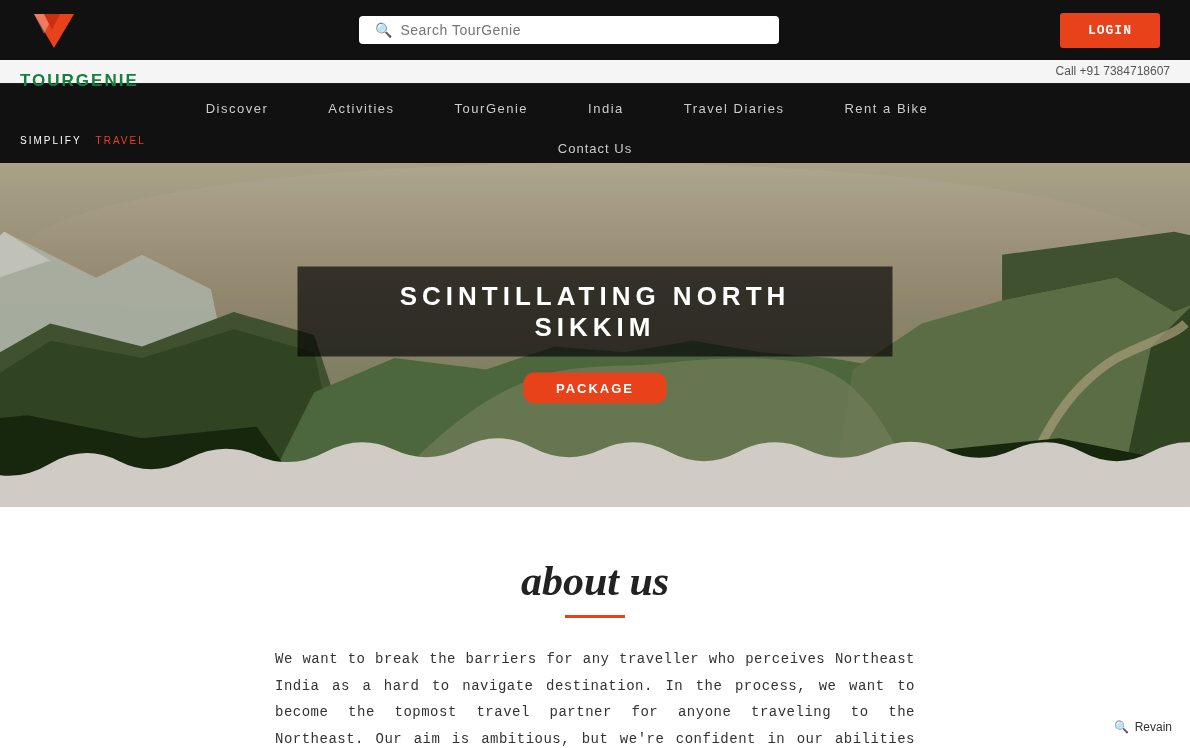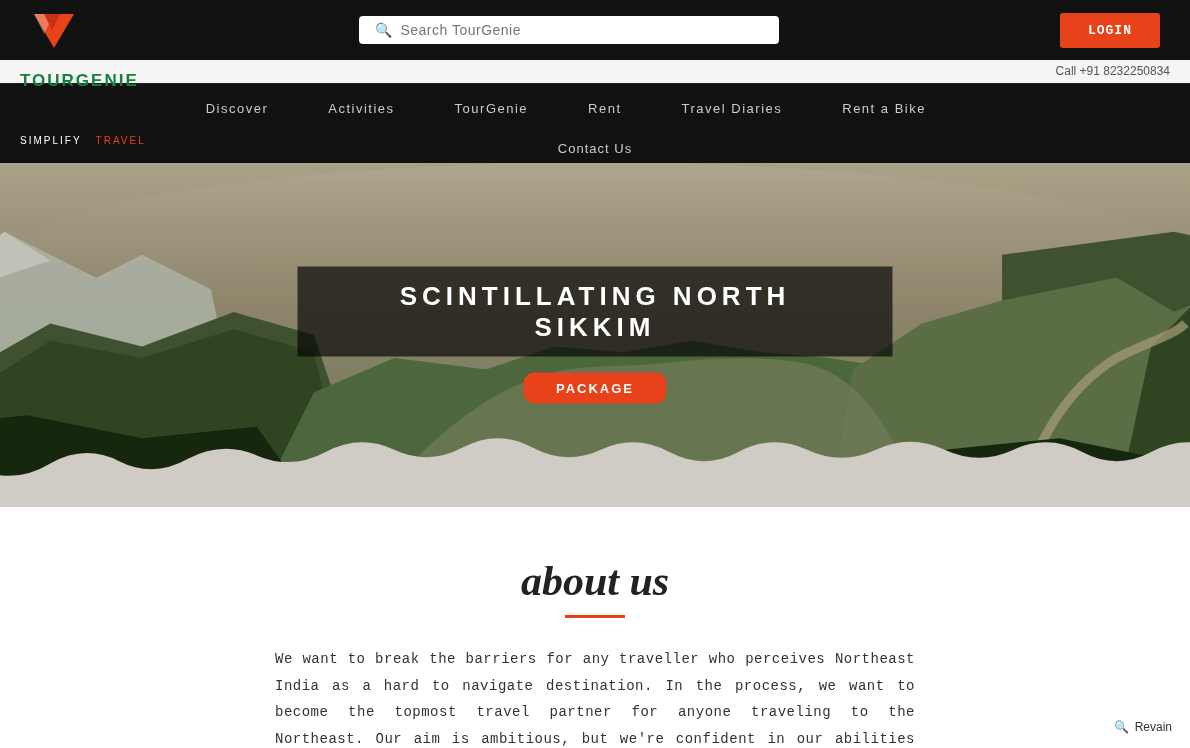--- a/index.html
+++ b/index.html
@@ -248,38 +248,38 @@
 
   <div class="search-bar">
     <span class="search-icon-sym">🔍</span>
     <input type="text" placeholder="Search TourGenie" style="">
   </div>
 
   <button class="login-btn">LOGIN</button>
 </div>
 
 <div class="call-strip">
-  <span>Call +91 8232250834</span>
+  <span>Call +91 7384718607</span>
 </div>
 
 <div class="nav-bar">
   <div class="brand-text">
     <div class="brand-name">TOURGENIE</div>
     <div class="brand-tagline">
       <span class="simplify">SIMPLIFY</span>
       &nbsp;
       <span class="travel">TRAVEL</span>
     </div>
   </div>
 
   <nav class="nav-links">
     <a class="nav-link">Discover</a>
     <a class="nav-link">Activities</a>
     <a class="nav-link">TourGenie</a>
-    <a class="nav-link">Rent</a>
+    <a class="nav-link">India</a>
     <a class="nav-link">Travel Diaries</a>
     <a class="nav-link">Rent a Bike</a>
   </nav>
 </div>
 
 <div class="contact-row">
   <a>Contact Us</a>
 </div>
 
 <div class="hero-section">

